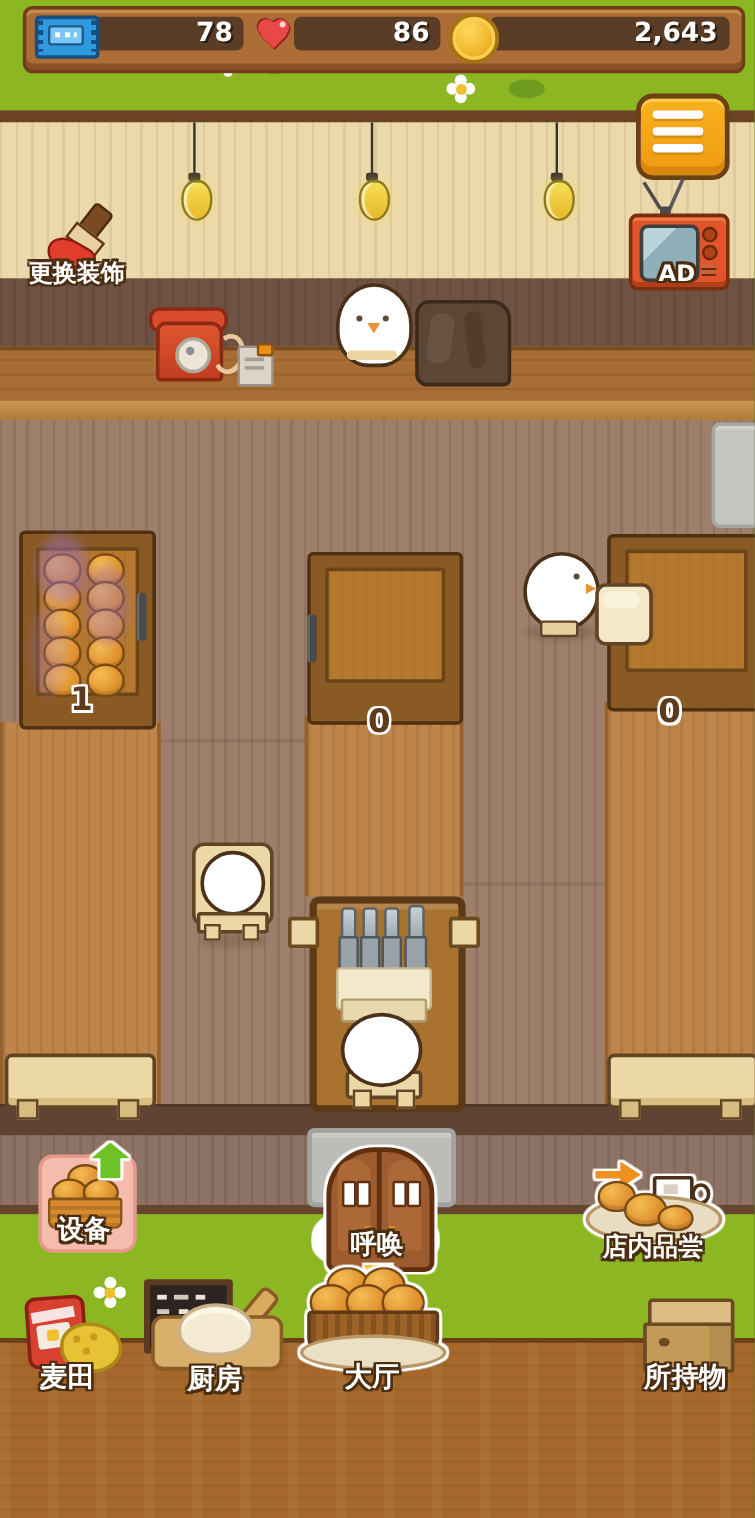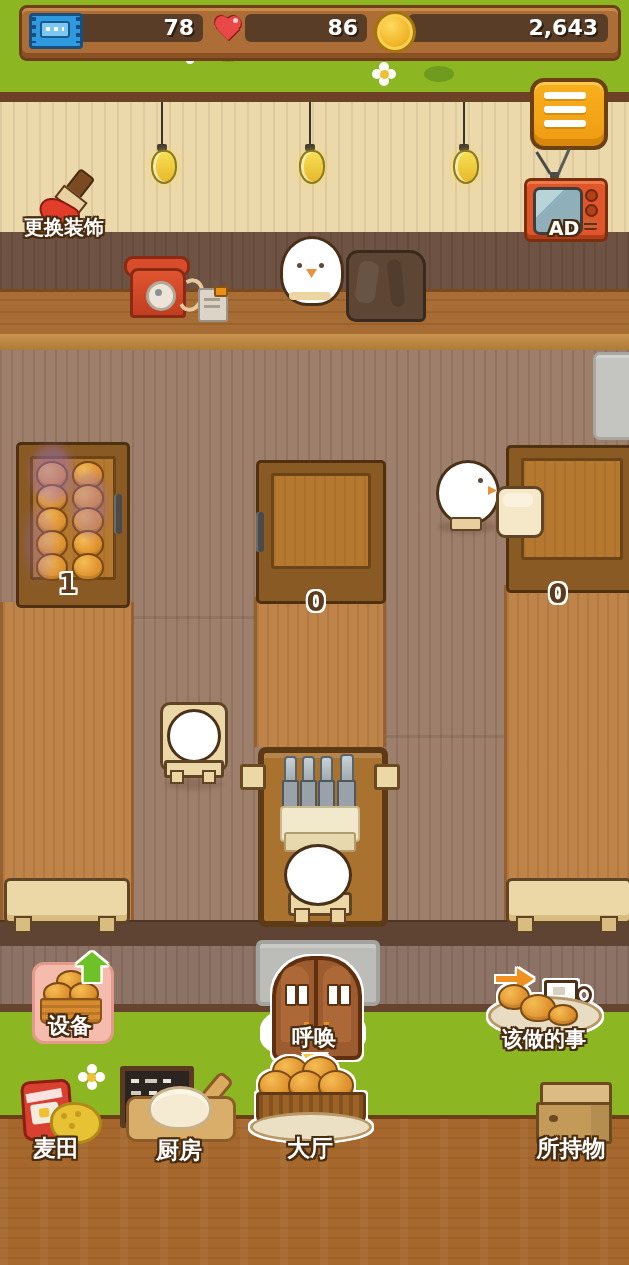--- a/index.html
+++ b/index.html
@@ -291,21 +291,21 @@
       <div class="abs" style="left:12px;top:8px;width:38px;height:22px;background:#f09020;clip-path:polygon(0 36%,55% 36%,55% 0,100% 50%,55% 100%,55% 64%,0 64%);"></div>
       <div class="abs" style="left:60px;top:20px;width:28px;height:24px;background:#fff;border:3px solid #4a3018;border-radius:3px;">
         <div class="abs" style="left:6px;top:4px;width:12px;height:8px;background:#d8d0c0;"></div>
       </div>
       <div class="abs" style="left:92px;top:26px;width:10px;height:12px;border:3px solid #4a3018;border-radius:50%;"></div>
       <div class="abs" style="left:4px;top:36px;width:108px;height:34px;background:#e8dcc2;border:3px solid #b89868;border-radius:50%;"></div>
       <div class="abs bun" style="left:14px;top:24px;width:28px;height:22px;"></div>
       <div class="abs bun" style="left:36px;top:34px;width:32px;height:24px;"></div>
       <div class="abs bun" style="left:64px;top:44px;width:26px;height:18px;"></div>
     </div>
-    <div class="abs lbl" style="left:4px;top:68px;width:112px;font-size:21px;">该做的事</div>
+    <div class="abs lbl" style="left:4px;top:68px;width:112px;font-size:21px;">店内品尝</div>
   </div>
 
   <div class="abs" style="left:120px;top:1066px;width:64px;height:52px;background:#2c2420;border:5px solid #5a3a20;border-radius:3px;z-index:6;">
     <div class="abs" style="left:6px;top:8px;width:8px;height:4px;background:#e8e4da;"></div>
     <div class="abs" style="left:20px;top:8px;width:12px;height:4px;background:#cfcabe;"></div>
     <div class="abs" style="left:38px;top:8px;width:8px;height:4px;background:#e8e4da;"></div>
     <div class="abs" style="left:6px;top:20px;width:10px;height:4px;background:#cfcabe;"></div>
     <div class="abs" style="left:24px;top:20px;width:8px;height:4px;background:#e8e4da;"></div>
   </div>
 

